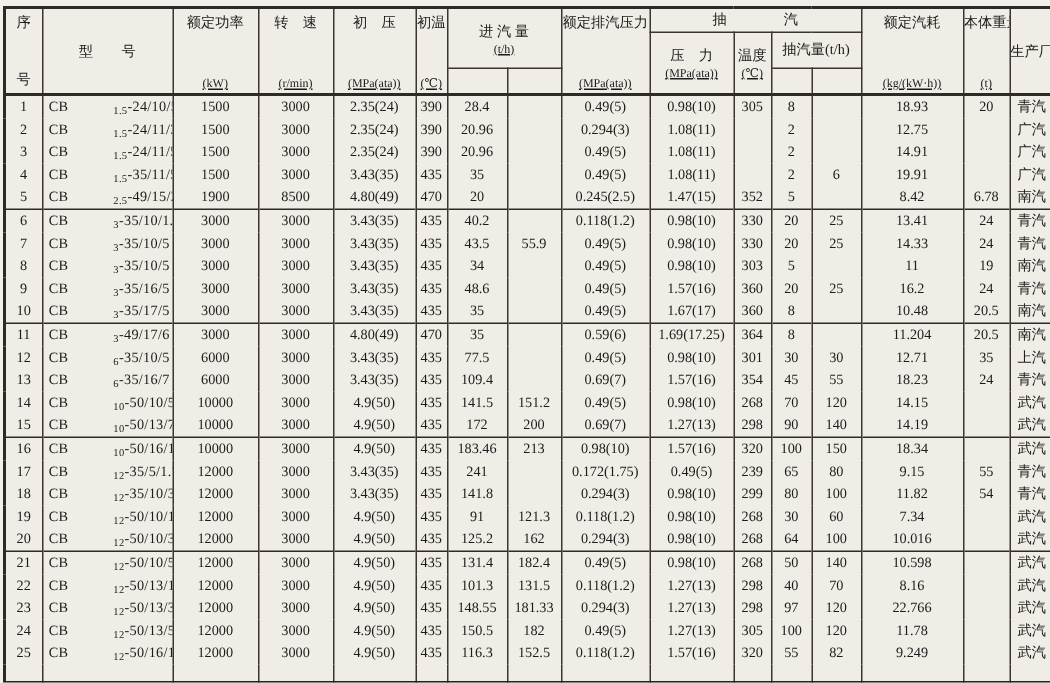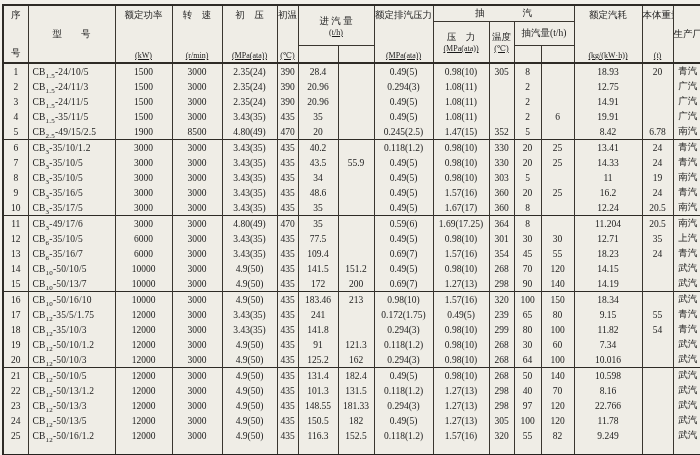--- a/index.html
+++ b/index.html
@@ -37,21 +37,21 @@
     display:flex;flex-direction:column;justify-content:space-between;
     height:51px;padding:3px 0 2px 0;
   }
   tr.hr1 th{height:15px;font-size:9.5px;}
   tr.hr2 th{height:21px;font-size:9px;}
   tr.hr3 th{height:16px;font-size:9px;padding-left:44px;}
   tbody td{height:15px;font-size:9.5px;}
   tbody tr{border-top:none;}
   tbody tr.band td{border-top:1.5px solid #2e2b26;}
   td.model{text-align:left;padding-left:4px;letter-spacing:0.2px;}
-  td.model sub{font-size:7px;line-height:0;}
+  td.model sub{font-size:7px;line-height:0;margin-left:30px;}
   tr.spacer td{height:11px;}
 </style>
 </head>
 <body>
 
 <div class="wrap">
   <table>
     <colgroup>
       <col style="width:25px">
         <col style="width:87px">
@@ -332,21 +332,21 @@
           <td>3000</td>
           <td>3.43(35)</td>
           <td>435</td>
           <td>35</td>
           <td></td>
           <td>0.49(5)</td>
           <td>1.67(17)</td>
           <td>360</td>
           <td>8</td>
           <td></td>
-          <td>12.24</td>
+          <td>10.48</td>
           <td>20.5</td>
           <td>南汽</td>
         </tr>
         <tr class="band">
           <td>11</td>
           <td class="model">CB<sub>3</sub>-49/17/6</td>
           <td>3000</td>
           <td>3000</td>
           <td>4.80(49)</td>
           <td>470</td>

